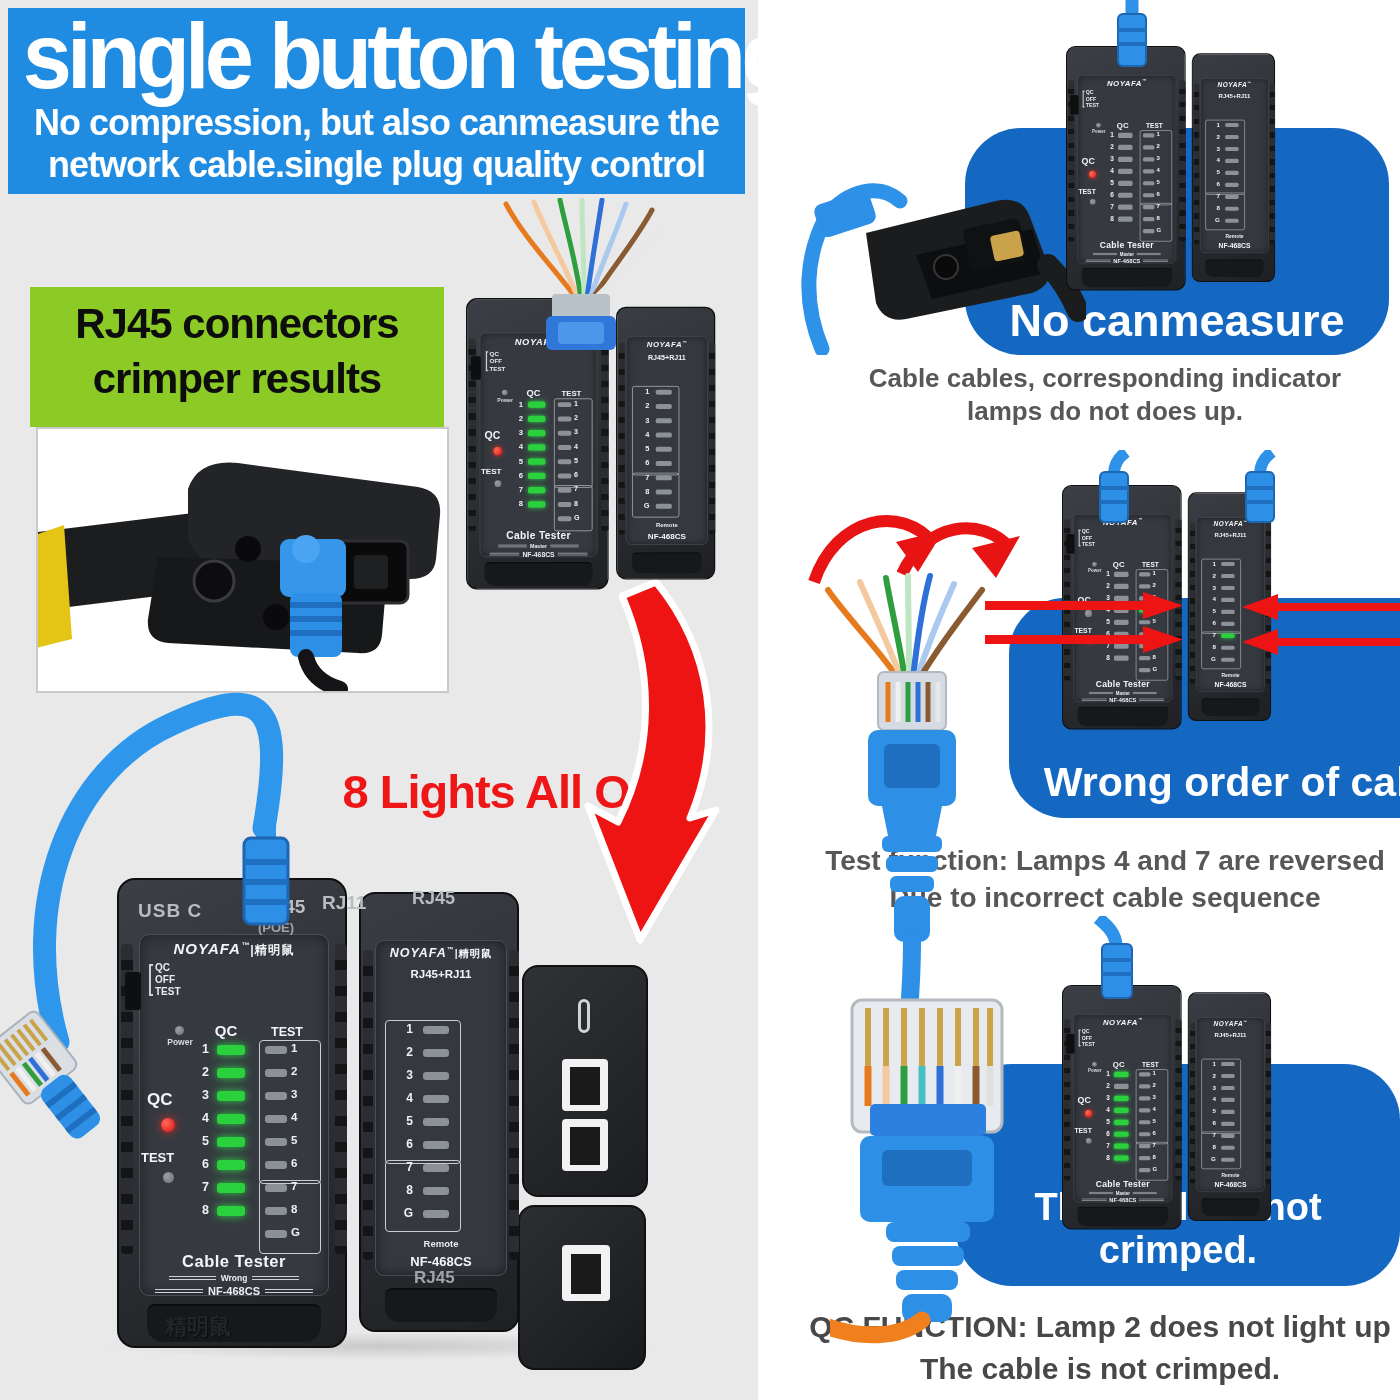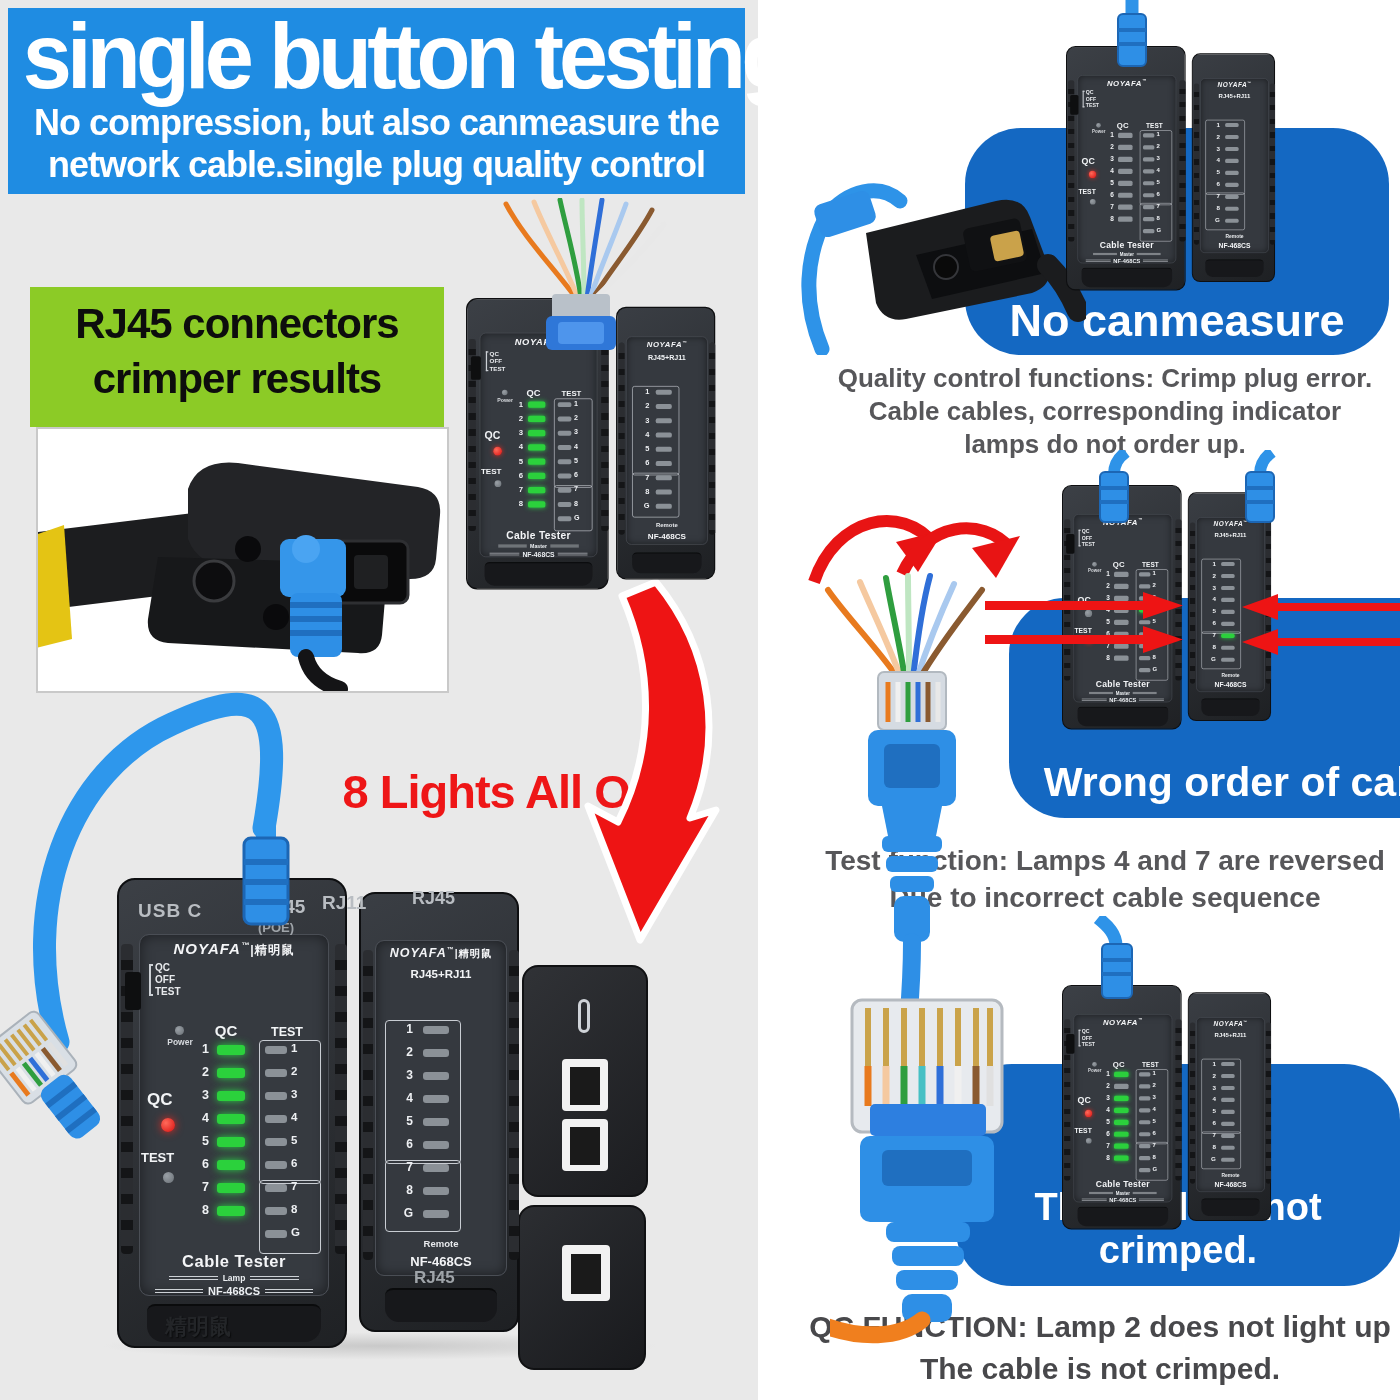--- a/index.html
+++ b/index.html
@@ -131,23 +131,22 @@
     <div class="lbl">No canmeasure</div>
   </div>
   <div class="abs bluebox box2">
     <div class="lbl">Wrong order of cables</div>
   </div>
   <div class="abs bluebox box3">
     <div class="lbl">The cable is not crimped.</div>
   </div>
 
   <div class="abs desc desc1">
-    <div>Quality control functions: Crimp plug error.</div>
     <div>Cable cables, corresponding indicator</div>
-    <div>lamps do not order up.</div>
+    <div>lamps do not does up.</div>
   </div>
   <div class="abs desc desc2">
     <div>Test function: Lamps 4 and 7 are reversed</div>
     <div>Due to incorrect cable sequence</div>
   </div>
   <div class="abs desc desc3">
     <div>QC FUNCTION: Lamp 2 does not light up</div>
     <div>The cable is not crimped.</div>
   </div>
 
@@ -701,21 +700,21 @@
           <div style="position: absolute; left: 172px; top: 323px; width: 22px; color: rgb(238, 240, 243); font-size: 11.5px; font-weight: bold;">8</div>
           <div style="position: absolute; left: 146px; top: 350px; width: 22px; height: 8px; background: rgb(139, 145, 151); border-radius: 3px; box-shadow: none;"></div>
           <div style="position: absolute; left: 172px; top: 346px; width: 22px; color: rgb(238, 240, 243); font-size: 11.5px; font-weight: bold;">G</div>
           <div style="position: absolute; left: 28px; top: 210px; width: 42px; color: rgb(242, 244, 246); font-size: 17px; font-weight: bold;">QC</div>
           <div style="position: absolute; left: 42px; top: 238px; width: 14px; height: 14px; border-radius: 50%; background: radial-gradient(circle at 35% 35%, rgb(255, 106, 90), rgb(216, 15, 15)); box-shadow: rgba(244, 40, 30, 0.9) 0px 0px 9px;"></div>
           <div style="position: absolute; left: 22px; top: 270px; width: 54px; color: rgb(242, 244, 246); font-size: 13px; font-weight: bold;">TEST</div>
           <div style="position: absolute; left: 44px; top: 292px; width: 11px; height: 11px; border-radius: 50%; background: radial-gradient(circle at 35% 35%, rgb(154, 160, 166), rgb(106, 112, 118)); box-shadow: none;"></div>
           <div style="position: absolute; left: 20px; top: 372px; width: 190px; text-align: center; color: rgb(244, 245, 247); font-size: 16.5px; font-weight: bold; letter-spacing: 0.5px;">Cable Tester</div>
           <div style="position: absolute; left: 50px; top: 393px; width: 130px; display: flex; align-items: center; gap: 5px; color: rgb(236, 239, 242); font-size: 8.5px; font-weight: bold; white-space: nowrap;">
             <div style="flex: 1 1 0%; height: 4px; border-top: 1px solid rgb(205, 209, 214); border-bottom: 1px solid rgb(205, 209, 214);"></div>
-            <span>Lamp</span>
+            <span>Wrong</span>
             <div style="flex: 1 1 0%; height: 4px; border-top: 1px solid rgb(205, 209, 214); border-bottom: 1px solid rgb(205, 209, 214);"></div>
           </div>
           <div style="position: absolute; left: 36px; top: 405px; width: 158px; display: flex; align-items: center; gap: 5px; color: rgb(236, 239, 242); font-size: 11px; font-weight: bold; white-space: nowrap;">
             <div style="flex: 1 1 0%; height: 4px; border-top: 1px solid rgb(205, 209, 214); border-bottom: 1px solid rgb(205, 209, 214);"></div>
             <span>NF-468CS</span>
             <div style="flex: 1 1 0%; height: 4px; border-top: 1px solid rgb(205, 209, 214); border-bottom: 1px solid rgb(205, 209, 214);"></div>
           </div>
           <div style="position: absolute; left: 28px; top: 424px; width: 174px; height: 38px; background: rgb(23, 24, 27); border-radius: 8px 8px 16px 16px; border-top: 2px solid rgb(10, 11, 12);">
             <div style="position: absolute; left: 18px; top: 6px; width: 100px; color: rgb(35, 37, 40); font-size: 22px; font-weight: bold; text-shadow: rgb(12, 13, 14) 1px 1px 1px;">精明鼠</div>
           </div>

